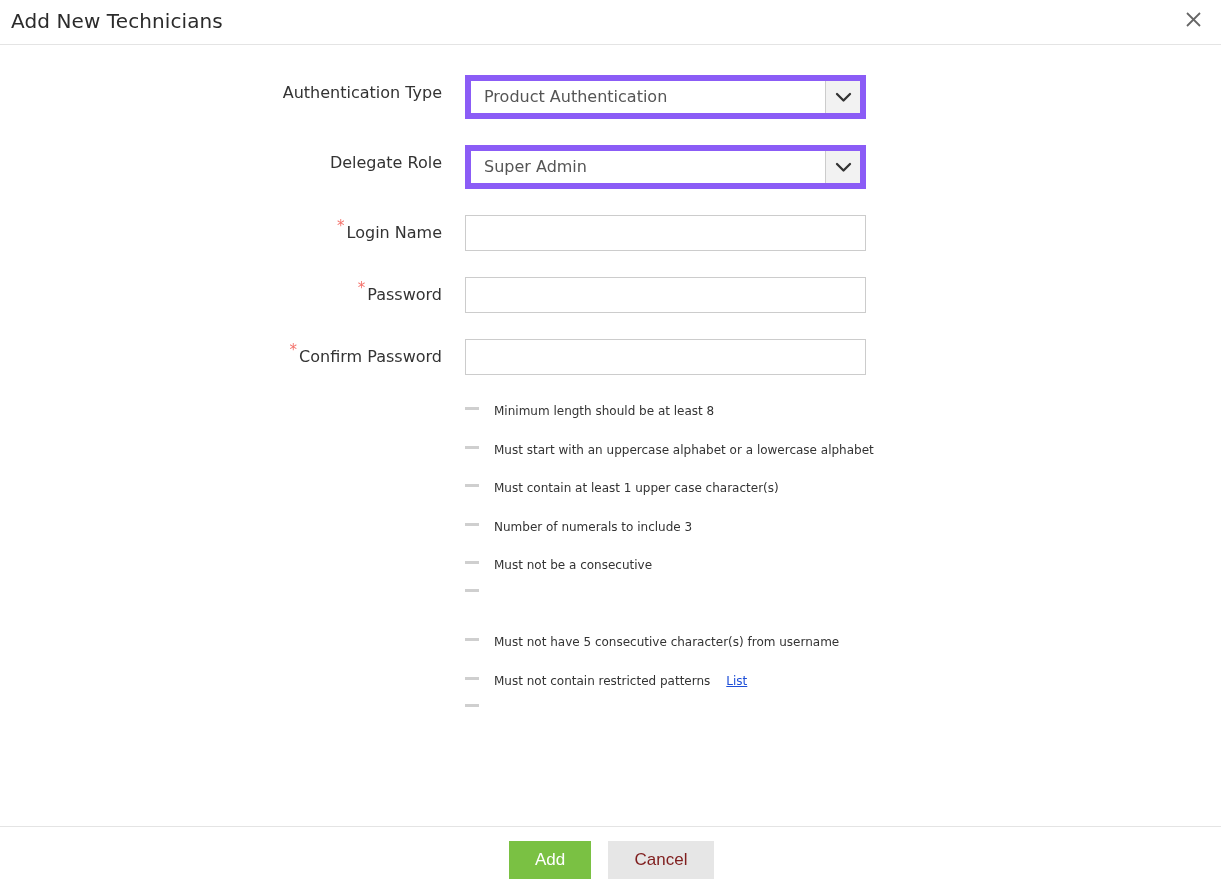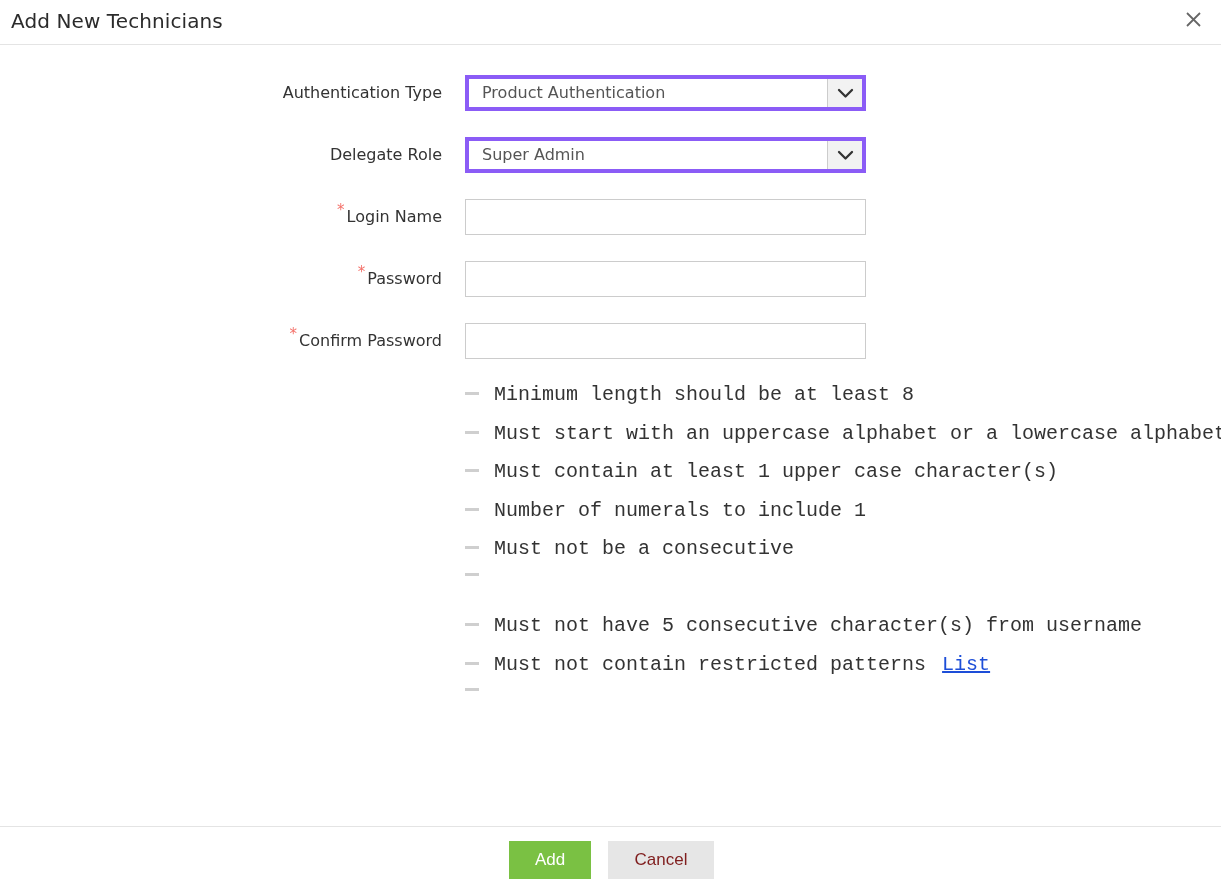--- a/index.html
+++ b/index.html
@@ -90,22 +90,22 @@
     display: inline-block;
   }
   .form-control {
     margin-left: 23px;
     position: relative;
   }
 
   
   .select-box {
     width: 401px;
-    height: 36px;
-    border: 4px solid #8b5cf6;
+    height: 44px;
+    border: 6px solid #8b5cf6;
     background: #ffffff;
     display: flex;
     align-items: stretch;
     cursor: pointer;
   }
   .select-value {
     flex: 1 1 auto;
     display: flex;
     align-items: center;
     padding-left: 13px;
@@ -142,23 +142,22 @@
 
   
   .policy-list {
     margin-left: 465px;
     margin-top: 10px;
   }
   .policy-item {
     display: flex;
     align-items: baseline;
     height: 38.5px;
-    font-size: 20px;
+    font-size: 12px;
     color: #333333;
-    font-family: Liberation Mono, monospace;
   }
   .policy-dash {
     flex: 0 0 14px;
     width: 14px;
     height: 3px;
     background: #cfcfcf;
     position: relative;
     top: -5px;
     margin-right: 15px;
   }
@@ -291,21 +290,21 @@
       <div class="policy-item">
         <span class="policy-dash"></span>
         <span class="policy-text">Must start with an uppercase alphabet or a lowercase alphabet</span>
       </div>
       <div class="policy-item">
         <span class="policy-dash"></span>
         <span class="policy-text">Must contain at least 1 upper case character(s)</span>
       </div>
       <div class="policy-item">
         <span class="policy-dash"></span>
-        <span class="policy-text">Number of numerals to include 1</span>
+        <span class="policy-text">Number of numerals to include 3</span>
       </div>
       <div class="policy-item">
         <span class="policy-dash"></span>
         <span class="policy-text">Must not be a consecutive</span>
       </div>
       <div class="policy-item">
         <span class="policy-dash"></span>
       </div>
       <div class="policy-item">
         <span class="policy-dash"></span>

